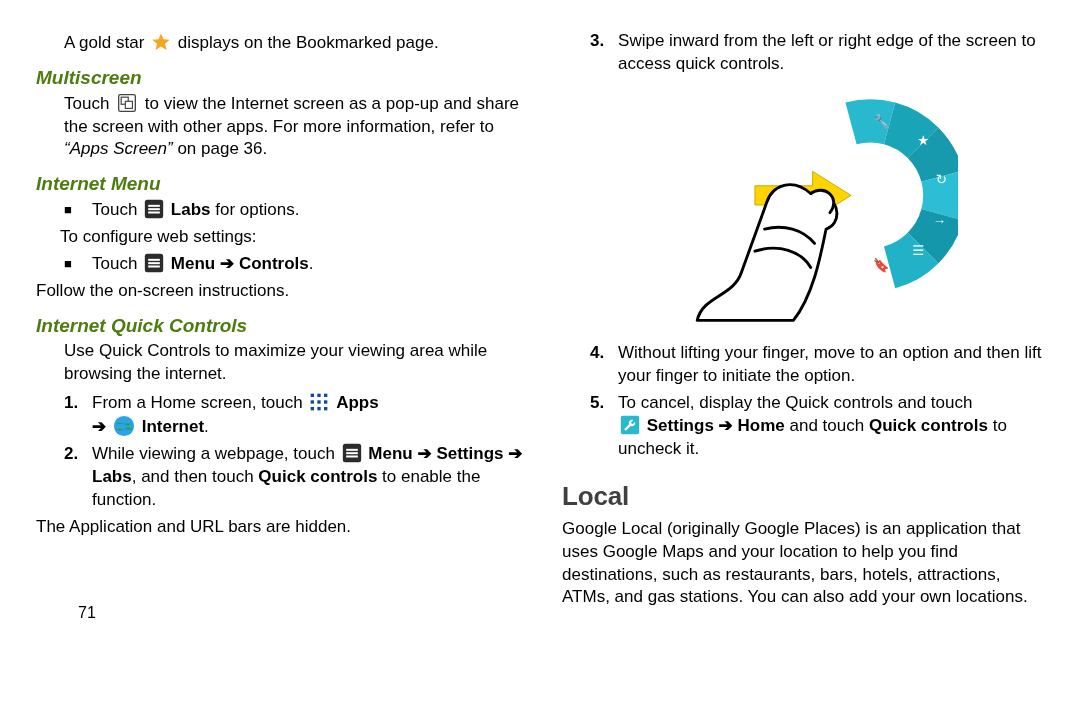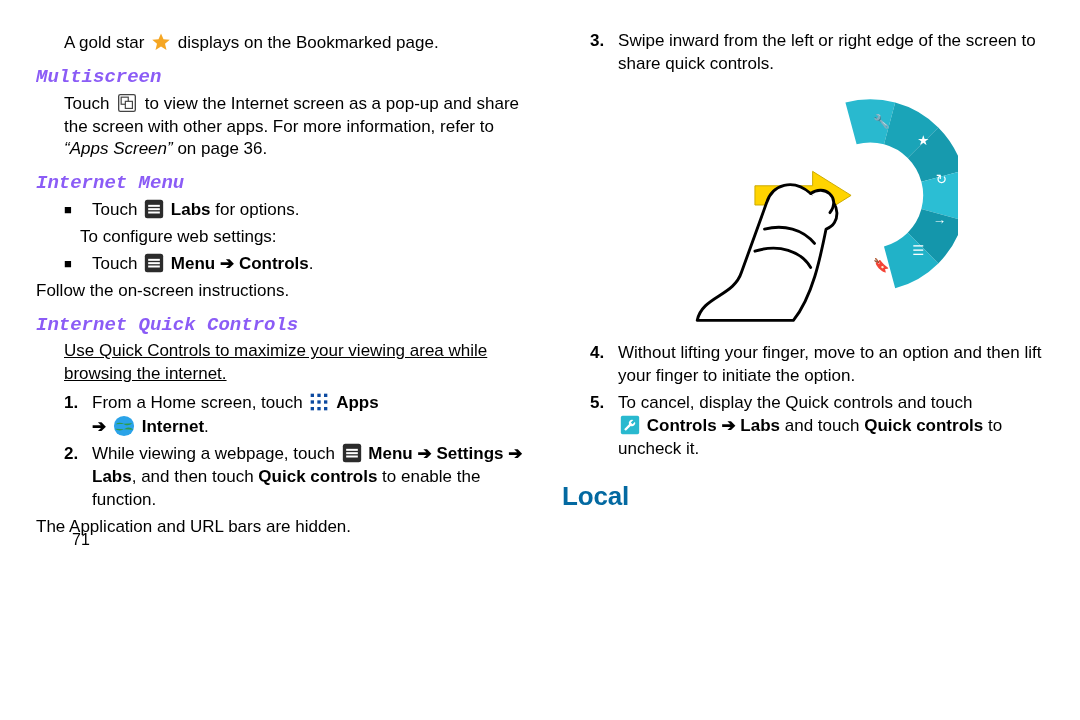--- a/index.html
+++ b/index.html
@@ -19,47 +19,46 @@
     gap: 20px;
   }
   .col {
     position: relative;
   }
   .col-left { flex: 1.05; }
   .col-right { flex: 1; }
   .sub-hd {
     font-style: italic;
     font-weight: bold;
-    color: #8b5cf6;
+    color: #4d7c0f;
     font-size: 19px;
     margin-top: 10px;
     margin-bottom: 2px;
-    font-family: Liberation Mono, monospace;
   }
   .sec-hd {
-    color: #0369a1;
+    color: #404040;
     font-size: 26px;
     font-weight: 900;
     margin-top: 18px;
     margin-bottom: 4px;
     letter-spacing: -0.2px;
   }
   p { margin: 2px 0 6px 0; }
   p.tight { margin: 2px 0 4px 0; }
   .bul { display: flex; margin-left: 28px; margin-bottom: 4px; }
   .bul .sym { width: 28px; flex: none; font-size: 13px; padding-top: 2px; }
   .num-list { margin-left: 28px; }
   .num-item { display: flex; margin-bottom: 4px; }
   .num-item .num { width: 28px; flex: none; font-weight: bold; }
   .num-item .body { flex: 1; }
   .indent-follow { margin-left: 56px; margin-top: -2px; }
   strong.kw { font-weight: bold; }
   .page-num {
     position: absolute;
-    left: 36px;
+    left: 42px;
     bottom: -8px;
     font-size: 16px;
   }
 
   
   .ic {
     display: inline-flex;
     align-items: center;
     justify-content: center;
     vertical-align: -3px;
@@ -124,40 +123,40 @@
               <rect x="1" y="1" width="22" height="22" rx="3" fill="#2b2b2b"></rect>
             <rect x="5" y="7" width="14" height="2.4" fill="#fff"></rect>
             <rect x="5" y="11" width="14" height="2.4" fill="#fff"></rect>
             <rect x="5" y="15" width="14" height="2.4" fill="#fff"></rect>
             </svg>
         </span>
         <strong class="kw">Labs</strong>
         <span> for options.</span>
       </span>
     </div>
-    <p class="tight" style="margin-left:44px;">To configure web settings:</p>
+    <p class="tight" style="margin-left:24px;">To configure web settings:</p>
     <div class="bul">
       <span class="sym">■</span>
       <span>
         <span>Touch </span>
         <span class="ic ic-menu">
           <svg viewBox="0 0 24 24">
               <rect x="1" y="1" width="22" height="22" rx="3" fill="#2b2b2b"></rect>
             <rect x="5" y="7" width="14" height="2.4" fill="#fff"></rect>
             <rect x="5" y="11" width="14" height="2.4" fill="#fff"></rect>
             <rect x="5" y="15" width="14" height="2.4" fill="#fff"></rect>
             </svg>
         </span>
         <strong class="kw">Menu ➔ Controls</strong><span>.</span>
       </span>
     </div>
     <p class="tight indent-follow">Follow the on-screen instructions.</p>
 
     <div class="sub-hd">Internet Quick Controls</div>
-    <p style="margin-left:28px;text-decoration:underline;">Use Quick Controls to maximize your viewing area while browsing the internet.</p>
+    <p style="margin-left:28px;">Use Quick Controls to maximize your viewing area while browsing the internet.</p>
 
     <div class="num-list">
       <div class="num-item">
         <span class="num">1.</span>
         <span class="body">
           <span>From a Home screen, touch </span>
           <span class="ic ic-apps">
             <svg viewBox="0 0 24 24">
               <rect x="2" y="2" width="4" height="4" fill="#0c4aa0"></rect>
                 <rect x="10" y="2" width="4" height="4" fill="#0c4aa0"></rect>
@@ -202,21 +201,21 @@
     <p class="tight indent-follow">The Application and URL bars are hidden.</p>
 
     <div class="page-num">71</div>
   </div>
 
   <div class="col col-right">
 
     <div class="num-list">
       <div class="num-item">
         <span class="num">3.</span>
-        <span class="body">Swipe inward from the left or right edge of the screen to share quick controls.</span>
+        <span class="body">Swipe inward from the left or right edge of the screen to access quick controls.</span>
       </div>
     </div>
 
     <div class="illus-wrap">
       <svg viewBox="0 0 320 260" width="310" height="250">
 
         <g>
 
           <g transform="translate(230,120)">
 
@@ -279,23 +278,24 @@
       <div class="num-item">
         <span class="num">5.</span>
         <span class="body">
           <span>To cancel, display the Quick controls and touch </span><br>
           <span class="ic ic-wrench">
             <svg viewBox="0 0 24 24">
               <rect x="1" y="1" width="22" height="22" rx="2" fill="#29b9cf"></rect>
               <path d="M16 6a4 4 0 0 0-5.2 5.2L5 17l2 2 5.8-5.8A4 4 0 0 0 18 8l-3 3-2-2 3-3z" fill="#fff"></path>
             </svg>
           </span>
-          <strong class="kw">Controls ➔ Labs</strong>
+          <strong class="kw">Settings ➔ Home</strong>
           <span> and touch </span>
           <strong class="kw">Quick controls</strong>
           <span> to uncheck it.</span>
         </span>
       </div>
     </div>
 
     <div class="sec-hd">Local</div>
+    <p>Google Local (originally Google Places) is an application that uses Google Maps and your location to help you find destinations, such as restaurants, bars, hotels, attractions, ATMs, and gas stations. You can also add your own locations.</p>
   </div>
 </div>
 
 </body></html>

